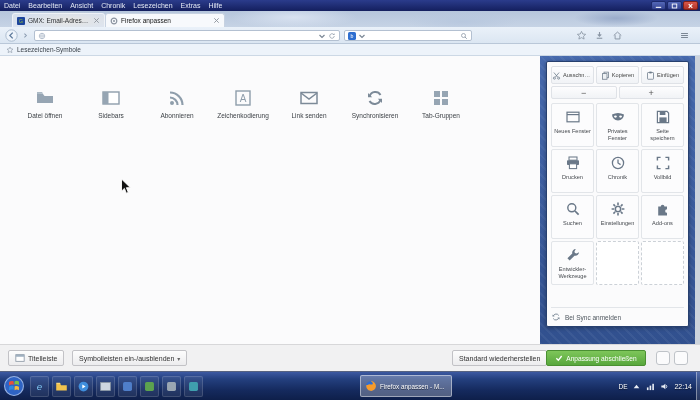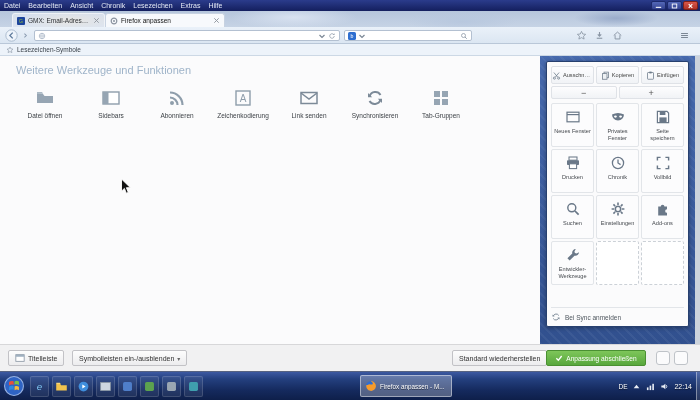--- a/index.html
+++ b/index.html
@@ -287,21 +287,20 @@
       <span class="icn">
           <svg viewBox="0 0 16 16">
             <path d="M8 2l1.8 3.8 4.2.5-3.1 2.8.9 4.1L8 11.1 4.2 13.2l.9-4.1L2 6.3l4.2-.5z" fill="none" stroke="#8a96a4" stroke-width="1.2"></path>
           </svg>
         </span>
       <span>Lesezeichen-Symbole</span>
     </div>
   </div>
 
   <div class="content">
-    <div class="cust-heading">Weitere Werkzeuge und Funktionen</div>
     <div class="palette">
         <div class="pal-item">
           <span class="icn">
             <svg viewBox="0 0 20 20">
               <path d="M2 6h6l1.5 2H18v7H2z" fill="#96a5b3"></path>
               <path d="M2 6V4h5l1.2 1.8" fill="#aab8c4"></path>
             </svg>
           </span>
           <div class="pal-label">Datei öffnen</div>
         </div>

